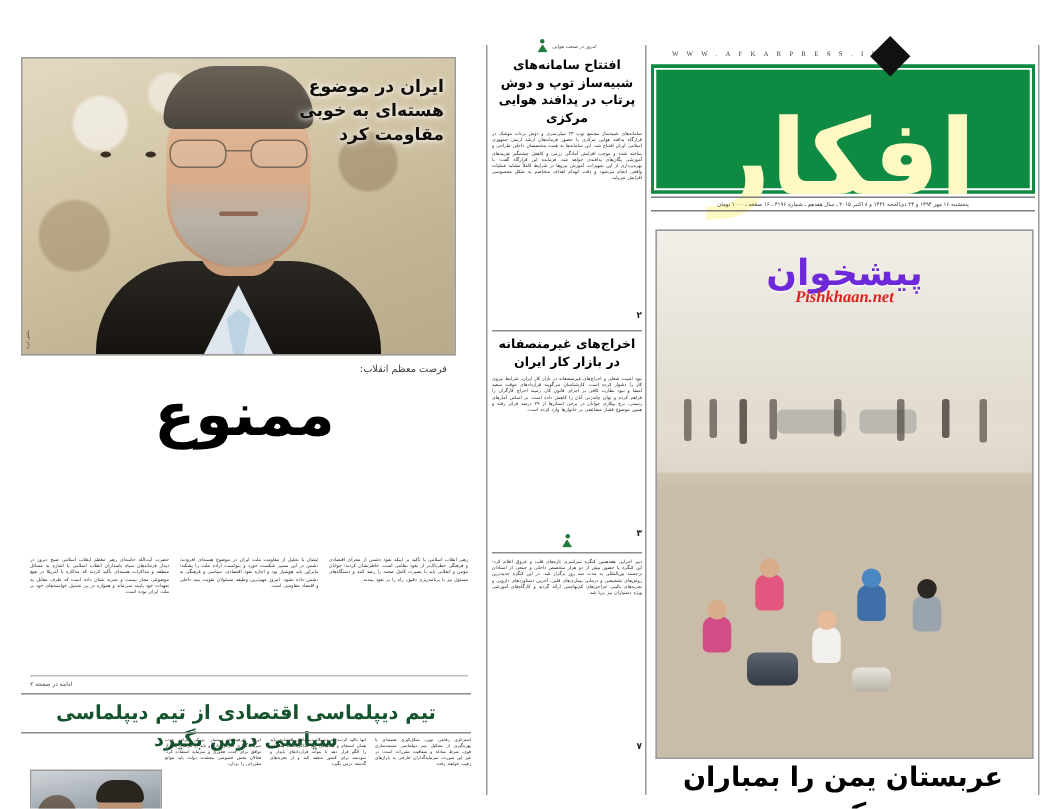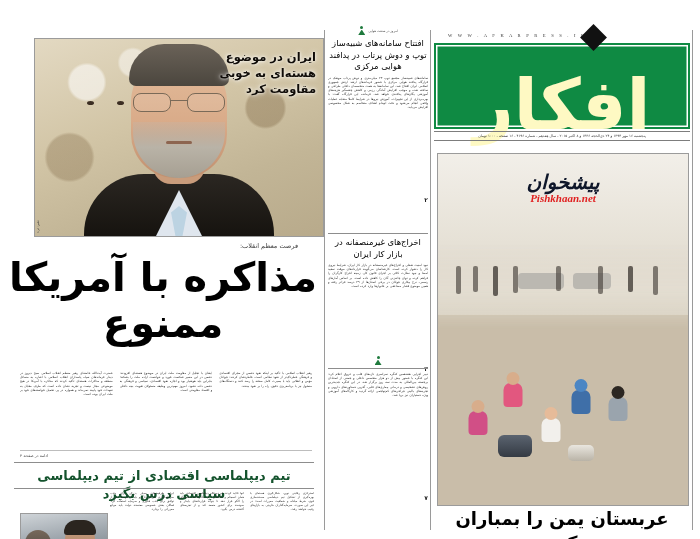--- a/index.html
+++ b/index.html
@@ -17,21 +17,21 @@
   
   .copy{direction:rtl;text-align:justify;font-size:3.1px;line-height:4.2px;
         color:#2b2b2b;letter-spacing:.1px;word-spacing:.4px;overflow:hidden;
         -webkit-hyphens:auto;hyphens:auto;}
   .copy.s{font-size:2.9px;line-height:3.9px;}
 
   
   #left-col{position:absolute;left:6px;top:26px;width:314px;height:507px;}
 
   #lead-photo{
-    position:absolute;left:28px;top:12px;width:288px;height:197px;
+    position:absolute;left:8px;top:12px;width:288px;height:197px;
     border:1px solid #9b9b9b;overflow:hidden;background:#cfc3a6;
   }
   #lead-photo .bg{
     position:absolute;inset:0;
     background:
       radial-gradient(circle at 18% 22%, rgba(255,255,255,.55) 0 6%, rgba(0,0,0,0) 7%),
       radial-gradient(circle at 34% 12%, rgba(255,255,255,.45) 0 5%, rgba(0,0,0,0) 6%),
       radial-gradient(circle at 62% 18%, rgba(255,255,255,.40) 0 5%, rgba(0,0,0,0) 6%),
       radial-gradient(circle at 80% 35%, rgba(120,95,60,.35) 0 7%, rgba(0,0,0,0) 8%),
       radial-gradient(circle at 12% 60%, rgba(120,95,60,.30) 0 8%, rgba(0,0,0,0) 9%),
@@ -137,21 +137,21 @@
   
   #center-col{position:absolute;left:328px;top:26px;width:100px;height:507px;}
   .c-item{position:absolute;left:0;width:100px;}
   .c-logo{display:flex;justify-content:center;align-items:center;gap:3px;
     direction:rtl;margin-bottom:3px;}
   .c-logo .glyph{width:7px;height:9px;position:relative;}
   .c-logo .glyph .dot{position:absolute;left:2px;top:0;width:3px;height:3px;border-radius:50%;background:#1f7a3d;}
   .c-logo .glyph .body{position:absolute;left:0;top:3.5px;width:7px;height:5.5px;background:#1f7a3d;
     clip-path:polygon(50% 0,100% 100%,0 100%);}
   .c-logo .lbl{font-size:3.2px;color:#4a4a4a;direction:rtl;}
-  .c-head{direction:rtl;text-align:center;font-weight:normal;font-size:8.4px;line-height:11.5px;color:#000;}
+  .c-head{direction:rtl;text-align:center;font-weight:bold;font-size:8.4px;line-height:11.5px;color:#000;}
   .c-body{margin-top:3px;}
   .c-pageno{direction:rtl;text-align:right;font-size:6px;color:#222;margin-top:2px;font-weight:bold;}
   .c-sep{height:1px;background:#8d8d8d;margin:3px 0;}
 
   
   #right-col{position:absolute;left:434px;top:0;width:266px;height:539px;}
 
   #site-url{position:absolute;left:14px;top:33px;width:200px;
     font-size:4.6px;letter-spacing:2.2px;color:#3a3a3a;direction:ltr;text-align:left;
     font-family:"Liberation Serif",serif;}
@@ -228,22 +228,22 @@
   #k3{left:45%;top:72%;} #k3 .h{background:#e6bb99;} #k3 .b{background:#f2f0ec;}
   #k4{left:57%;top:64%;} #k4 .h{background:#4b86c4;} #k4 .b{background:#3f6fa8;}
   #k5{left:72%;top:66%;} #k5 .h{background:#2c2722;} #k5 .b{background:#9aa4ad;}
   #bag1{position:absolute;left:24%;top:80%;width:34px;height:22px;border-radius:6px;
     background:linear-gradient(180deg,#5b6470,#343a43);}
   #bag2{position:absolute;left:52%;top:83%;width:26px;height:16px;border-radius:5px;
     background:linear-gradient(180deg,#e9e6df,#b9b3a7);}
 
   #watermark{position:absolute;left:50%;top:18px;transform:translateX(-50%);
     text-align:center;direction:rtl;}
-  #watermark .fa{color:#0f172a;font-weight:bold;font-size:20px;line-height:20px;
-    text-shadow:0 1px 0 rgba(255,255,255,.5);font-style:italic;}
+  #watermark .fa{color:#6d28d9;font-weight:bold;font-size:24px;line-height:20px;
+    text-shadow:0 1px 0 rgba(255,255,255,.5);}
   #watermark .en{color:#e02020;font-weight:bold;font-style:italic;font-size:11px;
     line-height:13px;direction:ltr;font-family:"Liberation Serif",serif;}
 
   #news-caption{
     position:absolute;left:3px;top:507px;width:250px;
     direction:rtl;text-align:center;font-weight:bold;font-size:18px;line-height:24px;color:#000;
   }
   #right-inner-rule{position:absolute;left:258px;top:30px;width:1px;height:500px;background:#9a9a9a;}
 </style>
 </head>
@@ -271,21 +271,20 @@
       <div class="collar"></div>
       <div class="tie"></div>
 
       <div id="lead-photo-overlay">ایران در موضوع هسته‌ای به خوبی مقاومت کرد</div>
       <div id="photo-credit">عکس: ایرنا</div>
     </div>
 
     <div id="lead-kicker">فرصت معظم انقلاب:</div>
 
     <div id="lead-headline">
-      <span>مذاکره با آمریکا</span>
       <span class="l2">ممنوع</span>
     </div>
 
     <div id="lead-body">
       <div class="cols">
         <div class="copy">حضرت آیت‌الله خامنه‌ای رهبر معظم انقلاب اسلامی صبح دیروز در دیدار فرماندهان سپاه پاسداران انقلاب اسلامی با اشاره به مسائل منطقه و مذاکرات هسته‌ای تأکید کردند که مذاکره با آمریکا در هیچ موضوعی مجاز نیست و تجربه نشان داده است که طرف مقابل به تعهدات خود پایبند نمی‌ماند و همواره در پی تحمیل خواسته‌های خود بر ملت ایران بوده است.</div>
         <div class="copy">ایشان با تجلیل از مقاومت ملت ایران در موضوع هسته‌ای افزودند: دشمن در این مسیر شکست خورد و نتوانست اراده ملت را بشکند؛ بنابراین باید هوشیار بود و اجازه نفوذ اقتصادی، سیاسی و فرهنگی به دشمن داده نشود. امروز مهم‌ترین وظیفه مسئولان تقویت بنیه داخلی و اقتصاد مقاومتی است.</div>
         <div class="copy">رهبر انقلاب اسلامی با تأکید بر اینکه نفوذ دشمن از مجرای اقتصادی و فرهنگی خطرناک‌تر از نفوذ نظامی است، خاطرنشان کردند: جوانان مؤمن و انقلابی باید با بصیرت کامل صحنه را رصد کنند و دستگاه‌های مسئول نیز با برنامه‌ریزی دقیق، راه را بر نفوذ ببندند.</div>
       </div>
     </div>
@@ -325,21 +324,21 @@
         <span class="glyph">
             <span class="dot"></span>
             <span class="body"></span>
           </span>
       </div>
       <div class="c-head">افتتاح سامانه‌های شبیه‌ساز توپ و دوش پرتاب در پدافند هوایی مرکزی</div>
       <div class="c-body copy" style="height:118px;">سامانه‌های شبیه‌ساز مجتمع توپ ۲۳ میلی‌متری و دوش پرتاب موشک در قرارگاه پدافند هوایی مرکزی با حضور فرماندهان ارشد ارتش جمهوری اسلامی ایران افتتاح شد. این سامانه‌ها به همت متخصصان داخلی طراحی و ساخته شده و موجب افزایش آمادگی رزمی و کاهش چشمگیر هزینه‌های آموزشی یگان‌های پدافندی خواهد شد. فرمانده این قرارگاه گفت: با بهره‌برداری از این تجهیزات، آموزش نیروها در شرایط کاملاً مشابه عملیات واقعی انجام می‌شود و دقت انهدام اهداف متخاصم به شکل محسوسی افزایش می‌یابد.</div>
       <div class="c-pageno">۲</div>
     </div>
 
-    <div class="c-item" style="top:204px;">
+    <div class="c-item" style="top:191px;">
       <div class="c-sep"></div>
       <div class="c-head">اخراج‌های غیرمنصفانه در بازار کار ایران</div>
       <div class="c-body copy" style="height:100px;">نبود امنیت شغلی و اخراج‌های غیرمنصفانه در بازار کار ایران، شرایط نیروی کار را دشوار کرده است. کارشناسان می‌گویند قراردادهای موقت سفید امضا و نبود نظارت کافی بر اجرای قانون کار، زمینه اخراج کارگران را فراهم کرده و توان چانه‌زنی آنان را کاهش داده است. بر اساس آمارهای رسمی، نرخ بیکاری جوانان در برخی استان‌ها از ۲۹ درصد فراتر رفته و همین موضوع فشار مضاعفی بر خانوارها وارد کرده است.</div>
       <div class="c-pageno">۳</div>
     </div>
 
     <div class="c-item" style="top:330px;">
       <div class="c-logo">
         <span class="glyph">
             <span class="dot"></span>

